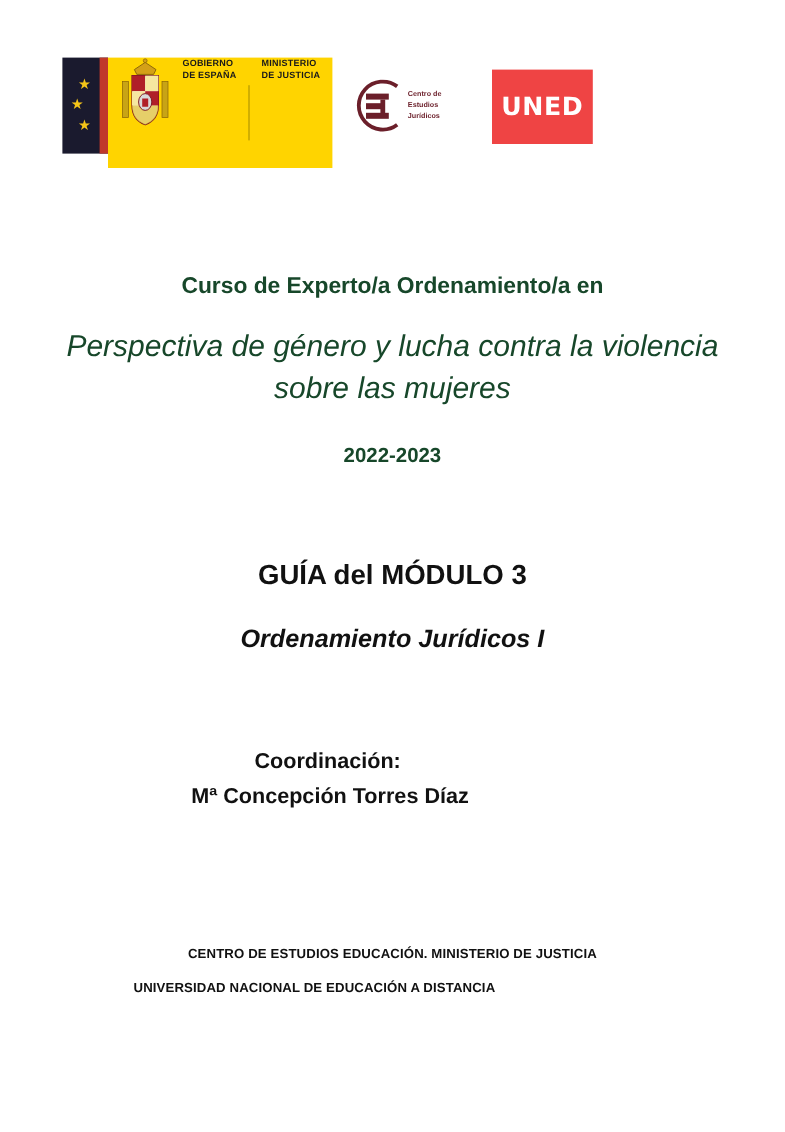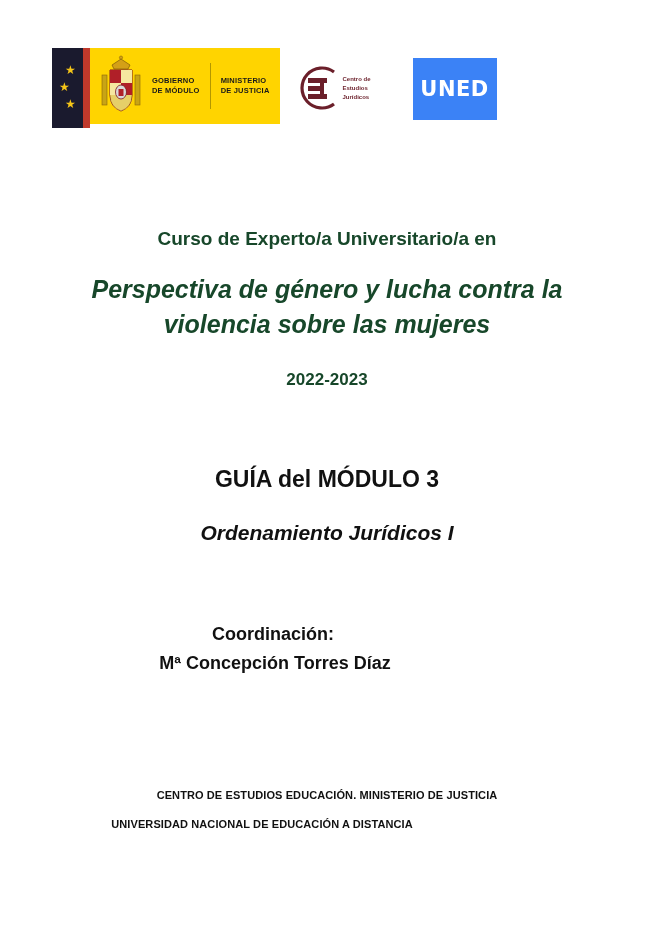--- a/index.html
+++ b/index.html
@@ -55,23 +55,23 @@
   .gob-flag .redbar {
     position: absolute;
     right: 0;
     top: 0;
     width: 7px;
     height: 80px;
     background: #c0392b;
   }
   .gob-yellow {
     background: #ffd400;
-    height: 76px;
-    display: flex;
-    align-items: center;
+    height: 92px;
+    display: flex;
+    align-items: flex-start;
     padding: 0 10px 0 8px;
   }
   .coat {
     width: 46px;
     height: 62px;
     position: relative;
     margin-right: 8px;
   }
   .gob-text {
     font-size: 7.5px;
@@ -114,21 +114,21 @@
     font-size: 6px;
     color: #6b1f2a;
     line-height: 1.5;
     font-weight: bold;
   }
 
   
   .uned-block {
     width: 84px;
     height: 62px;
-    background: #3b82f6;
+    background: #ef4444;
     margin-left: 42px;
     margin-top: 10px;
     display: flex;
     align-items: center;
     justify-content: center;
   }
   .uned-text {
     color: #ffffff;
     font-size: 21px;
     font-weight: bold;
@@ -152,21 +152,21 @@
     font-weight: bold;
     color: #17472a;
   }
   .course-title {
     position: absolute;
     top: 272px;
     width: 654px;
     padding: 0 36px;
     box-sizing: border-box;
     font-size: 25px;
-    font-weight: bold;
+    font-weight: normal;
     font-style: italic;
     color: #17472a;
     line-height: 1.38;
   }
   .course-years {
     position: absolute;
     top: 370px;
     width: 654px;
     font-size: 17px;
     font-weight: bold;
@@ -253,21 +253,21 @@
             <rect x="23" y="15" width="11" height="13" fill="#f6e7a0"></rect>
             <rect x="12" y="28" width="11" height="12" fill="#f6e7a0"></rect>
             <rect x="23" y="28" width="11" height="12" fill="#b01f28"></rect>
             <path d="M12 40 Q12 52 23 56 Q34 52 34 40 Z" fill="#e2c33b" opacity="0.75"></path>
             <ellipse cx="23" cy="37" rx="5.5" ry="7" fill="#d9d9d9" stroke="#7a1420" stroke-width="0.8"></ellipse>
             <path d="M20.5 34 h5 v7 h-5 z" fill="#b01f28"></path>
           </svg>
         </div>
         <div class="gob-text">
           <div>GOBIERNO</div>
-          <div>DE MÓDULO</div>
+          <div>DE ESPAÑA</div>
         </div>
         <div class="gob-divider"></div>
         <div class="min-text">
           <div>MINISTERIO</div>
           <div>DE JUSTICIA</div>
         </div>
       </div>
     </div>
 
     <div class="cej-block">
@@ -287,21 +287,21 @@
       </div>
     </div>
 
     <div class="uned-block">
       <span class="uned-text">UNED</span>
     </div>
 
   </div>
 
   <div class="content">
-    <div class="course-line">Curso de Experto/a Universitario/a en</div>
+    <div class="course-line">Curso de Experto/a Ordenamiento/a en</div>
     <div class="course-title">Perspectiva de género y lucha contra la violencia sobre las mujeres</div>
     <div class="course-years">2022-2023</div>
     <div class="guide-title">GUÍA del MÓDULO 3</div>
     <div class="guide-subtitle">Ordenamiento Jurídicos I</div>
     <div class="coord-label">Coordinación:</div>
     <div class="coord-name">Mª Concepción Torres Díaz</div>
     <div class="footer-1">CENTRO DE ESTUDIOS EDUCACIÓN. MINISTERIO DE JUSTICIA</div>
     <div class="footer-2">UNIVERSIDAD NACIONAL DE EDUCACIÓN A DISTANCIA</div>
   </div>
 

